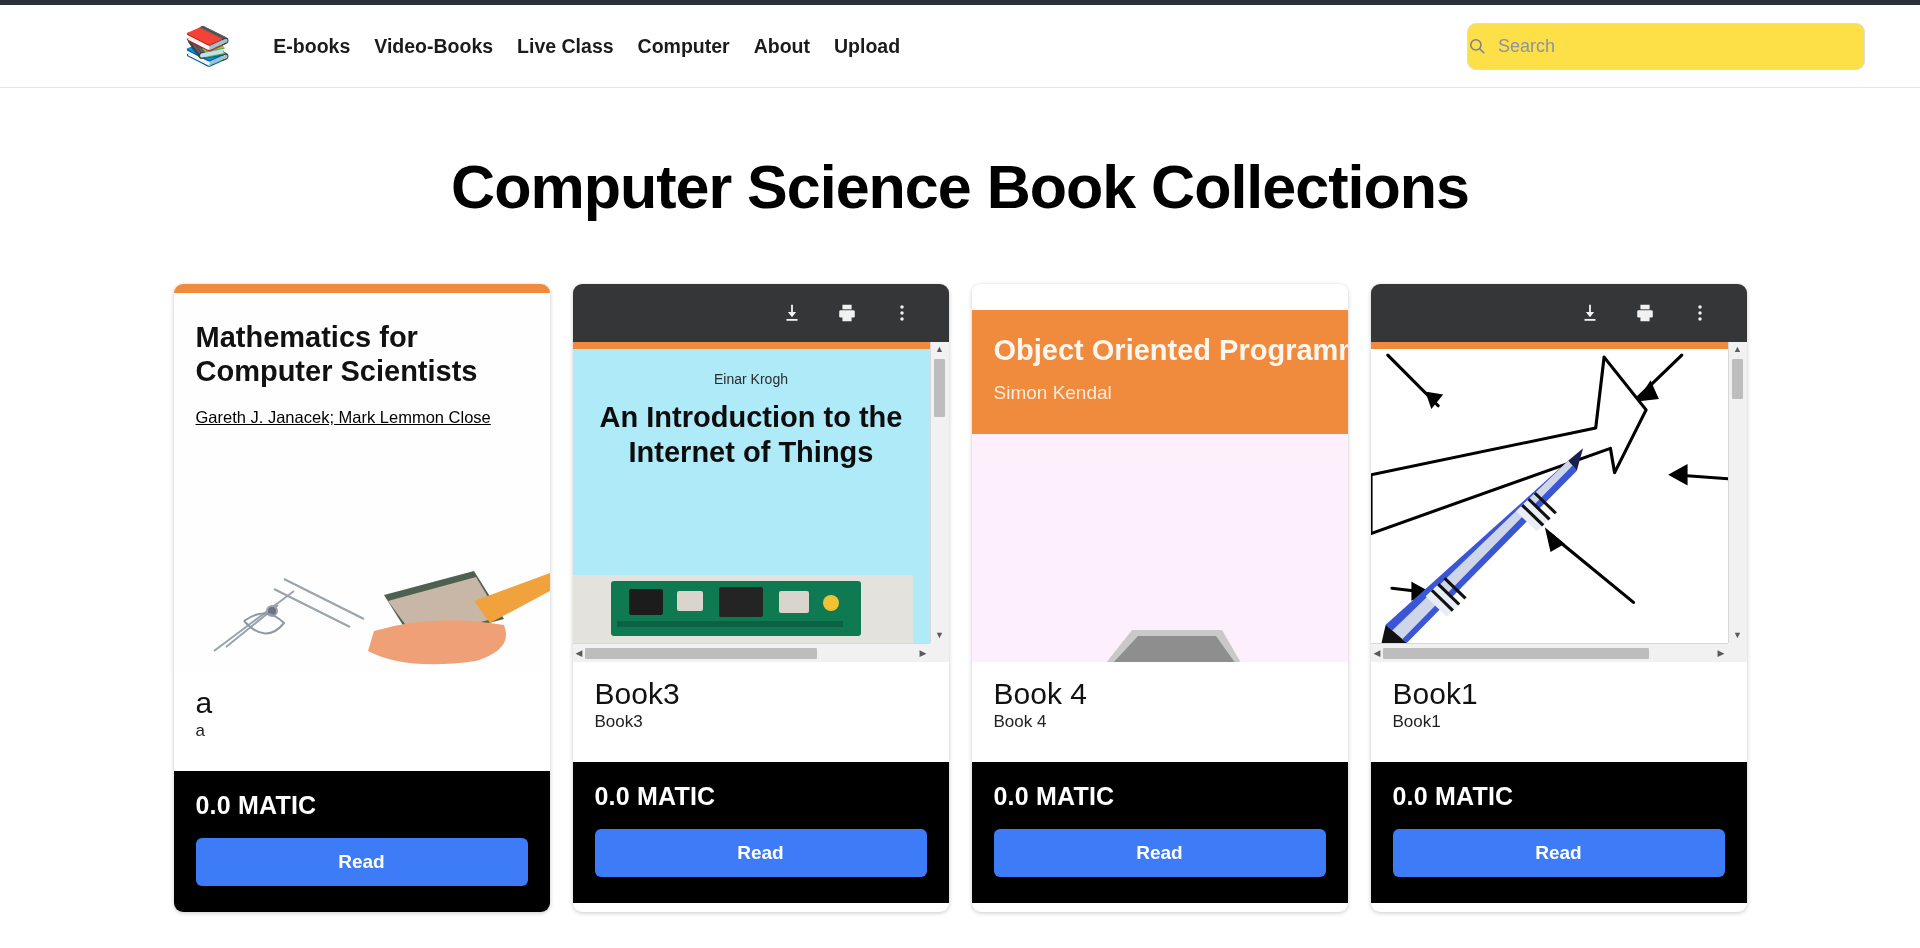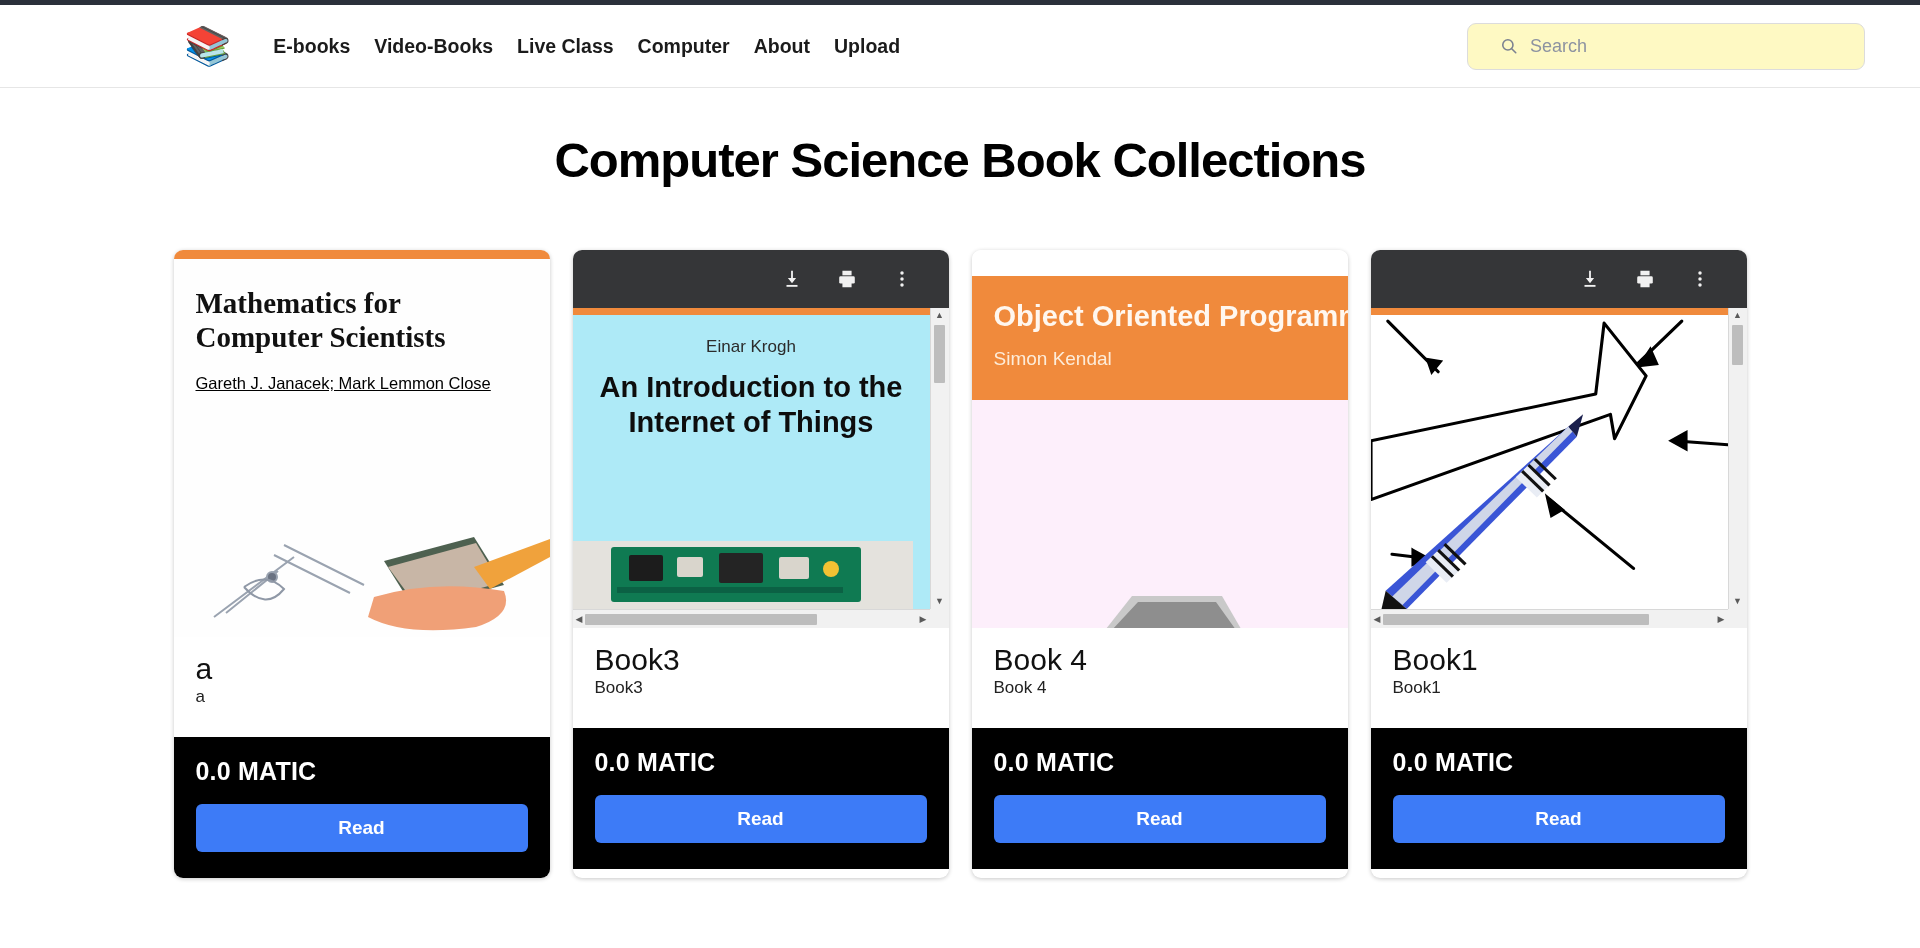--- a/index.html
+++ b/index.html
@@ -29,36 +29,36 @@
   .nav { display: flex; align-items: center; gap: 24px; }
   .nav-item {
     font-size: 19.5px; font-weight: 600; color: #1b1b1b;
     cursor: pointer; white-space: nowrap;
   }
   .search-wrap { margin-left: auto; }
   .search-box {
     width: 398px; height: 47px;
     border: 1px solid #dcdcdc; border-radius: 9px;
     display: flex; align-items: center; gap: 12px;
-    padding: 0 32px; background: #fef9c3;
+    padding: 0 0; background: #fde047;
   }
   .search-icon { width: 18px; height: 18px; flex: none; color: #7b8190; }
   .search-input {
     border: none; outline: none; background: transparent;
     font-family: "Liberation Sans", sans-serif;
     font-size: 18px; color: #333; width: 100%;
   }
   .search-input::placeholder { color: #8d93a1; }
 
   
   .page-title {
     text-align: center;
-    font-size: 49px; font-weight: 800; color: #000;
+    font-size: 61px; font-weight: 800; color: #000;
     letter-spacing: -1px;
-    margin-top: 44px;
+    margin-top: 64px;
   }
 
   
   .grid {
     display: flex; justify-content: center; gap: 23px;
     margin-top: 62px;
   }
   .card {
     width: 376px;
     border-radius: 9px;
@@ -94,31 +94,31 @@
   }
   .sb-arrow { font-size: 9px; color: #5a5a5a; line-height: 1; padding: 3px; user-select: none; }
   .sb-thumb-v { width: 11px; background: #bdbdbd; border-radius: 1px; margin: 2px 0; }
   .sb-thumb-h { height: 11px; background: #bdbdbd; border-radius: 1px; }
   .sb-corner { position: absolute; right: 0; bottom: 0; width: 19px; height: 19px; background: #f1f1f1; }
 
   
   .cover { width: 100%; height: 100%; position: relative; }
   .cover-math { background: #fefefe; padding: 28px 0 0 22px; }
   .cover-math h3 {
-    font-family: Liberation Serif, serif;
+    font-family: Liberation Sans, sans-serif;
     font-size: 29px; font-weight: 800; color: #111; line-height: 1.16;
     white-space: nowrap;
   }
   .cover-math .authors {
     font-size: 16.5px; color: #000000; margin-top: 20px; white-space: nowrap; text-decoration: underline;
   }
   .math-art { position: absolute; left: 0; right: 0; bottom: -8px; height: 118px; }
 
   .cover-iot { background: #aeeaf7; text-align: center; padding-top: 22px; }
-  .cover-iot .author { font-size: 17px; color: #2b2b2b; }
+  .cover-iot .author { font-size: 14px; color: #2b2b2b; }
   .cover-iot h3 {
     font-size: 29px; font-weight: 800; color: #0d0d0d;
     line-height: 1.19; margin-top: 13px; padding: 0 16px;
   }
   .iot-art { position: absolute; left: 0; right: 0; bottom: 0; height: 110px; }
 
   .cover-oop { background: #fdeffb; }
   .cover-oop .band {
     margin-top: 26px; background: #f08a3c; padding: 24px 22px 30px;
   }

